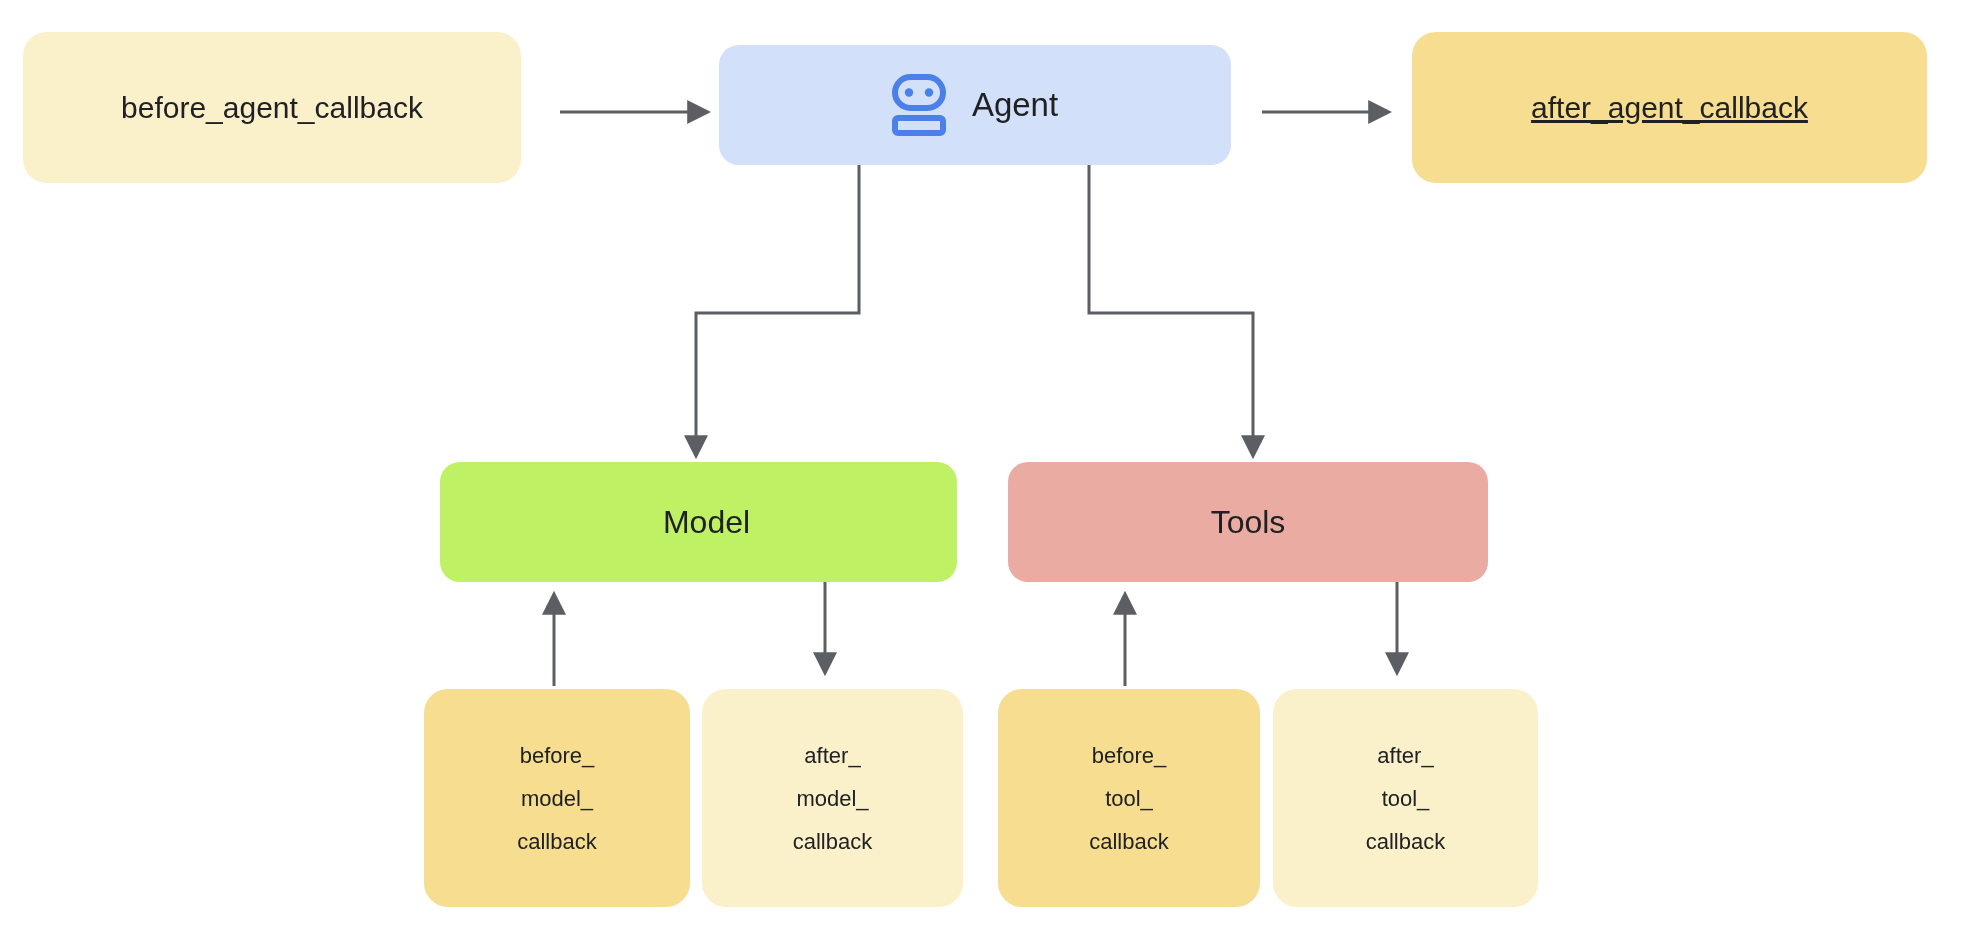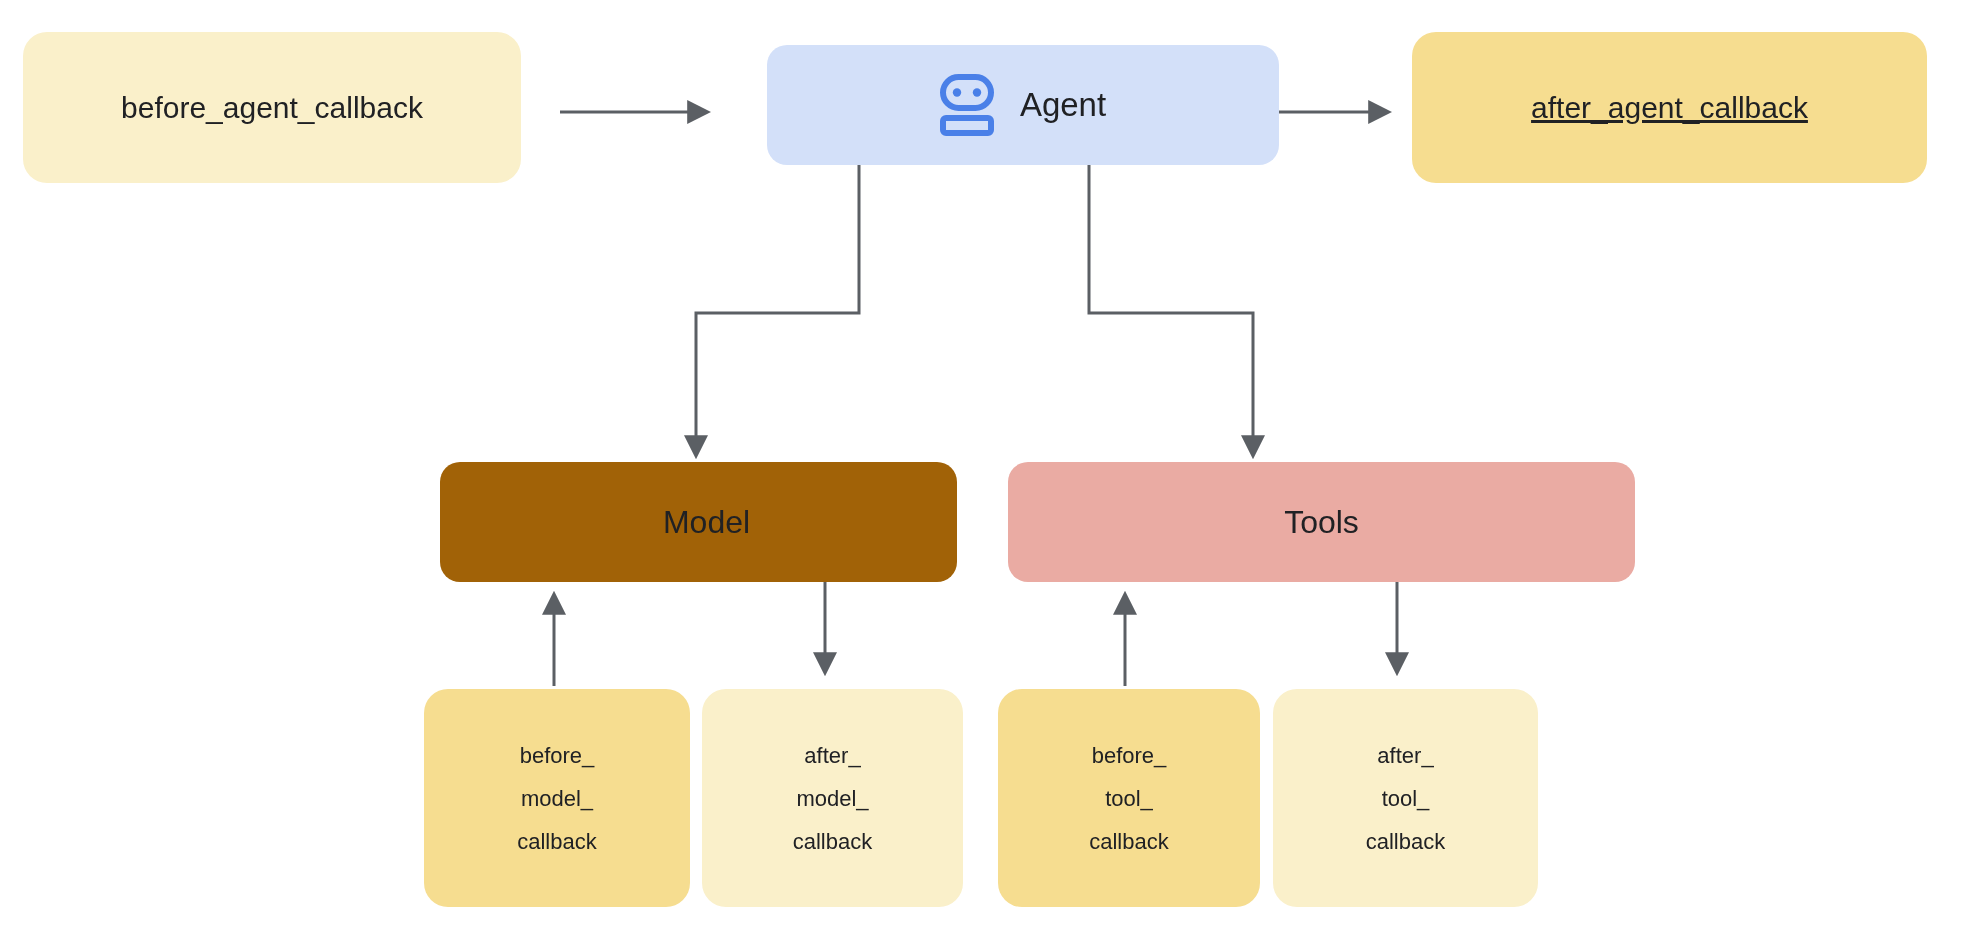--- a/index.html
+++ b/index.html
@@ -54,21 +54,21 @@
     fill: none;
     stroke: currentColor;
     stroke-width: 3;
   }
 
   
   #node-before-agent { left: 23px;   top: 32px;  width: 498px; height: 151px; }
   #node-agent        { left: 719px;  top: 45px;  width: 512px; height: 120px; }
   #node-after-agent  { left: 1412px; top: 32px;  width: 515px; height: 151px; text-decoration: underline; }
   #node-model        { left: 440px;  top: 462px; width: 517px; height: 120px; }
-  #node-tools        { left: 1008px; top: 462px; width: 627px; height: 120px; }
+  #node-tools        { left: 1008px; top: 462px; width: 480px; height: 120px; }
   #node-before-model { left: 424px;  top: 689px; width: 266px; height: 218px; }
   #node-after-model  { left: 702px;  top: 689px; width: 261px; height: 218px; }
   #node-before-tool  { left: 998px;  top: 689px; width: 262px; height: 218px; }
   #node-after-tool   { left: 1273px; top: 689px; width: 265px; height: 218px; }
 </style>
 </head>
 <body>
 
 <div class="stage" style="color: rgb(32, 33, 36);">
 
@@ -85,39 +85,39 @@
     <path class="edge" d="M 554 686 V 610" marker-end="url(#ah)"></path>
     <path class="edge" d="M 825 582 V 657" marker-end="url(#ah)"></path>
     <path class="edge" d="M 1125 686 V 610" marker-end="url(#ah)"></path>
     <path class="edge" d="M 1397 582 V 657" marker-end="url(#ah)"></path>
   </svg>
 
   <div id="node-before-agent" class="node rounded-lg" style="background-color: rgb(250, 240, 202);">
     <div class="label">before_agent_callback</div>
   </div>
 
-  <div id="node-agent" class="node rounded-md" style="background-color: rgb(211, 224, 249); margin-left: 48px;">
+  <div id="node-agent" class="node rounded-md" style="background-color: rgb(211, 224, 249);">
     <div class="agent-inner">
       <span class="robot-icon" style="color: rgb(74, 128, 232);">
         <svg width="54" height="62" viewBox="0 0 54 62" aria-hidden="true">
           <rect class="robot-stroke" x="3" y="3" width="48" height="31" rx="15.5"></rect>
           <circle class="robot-fill" cx="17" cy="18.5" r="4.2"></circle>
           <circle class="robot-fill" cx="37" cy="18.5" r="4.2"></circle>
           <rect class="robot-stroke" x="3" y="44" width="48" height="15" rx="3"></rect>
         </svg>
       </span>
       <div class="label">Agent</div>
     </div>
   </div>
 
   <div id="node-after-agent" class="node rounded-lg" style="background-color: rgb(246, 221, 144);">
     <div class="label">after_agent_callback</div>
   </div>
 
-  <div id="node-model" class="node mid rounded-md" style="background-color: #a16207; padding-left: 16px;">
+  <div id="node-model" class="node mid rounded-md" style="background-color: #bef264; padding-left: 16px;">
     <div class="label">Model</div>
   </div>
 
   <div id="node-tools" class="node mid rounded-md" style="background-color: rgb(234, 171, 163);">
     <div class="label">Tools</div>
   </div>
 
   <div id="node-before-model" class="node small rounded-lg" style="background-color: rgb(246, 221, 144);">
     <div class="label">
       <div>before_</div>

